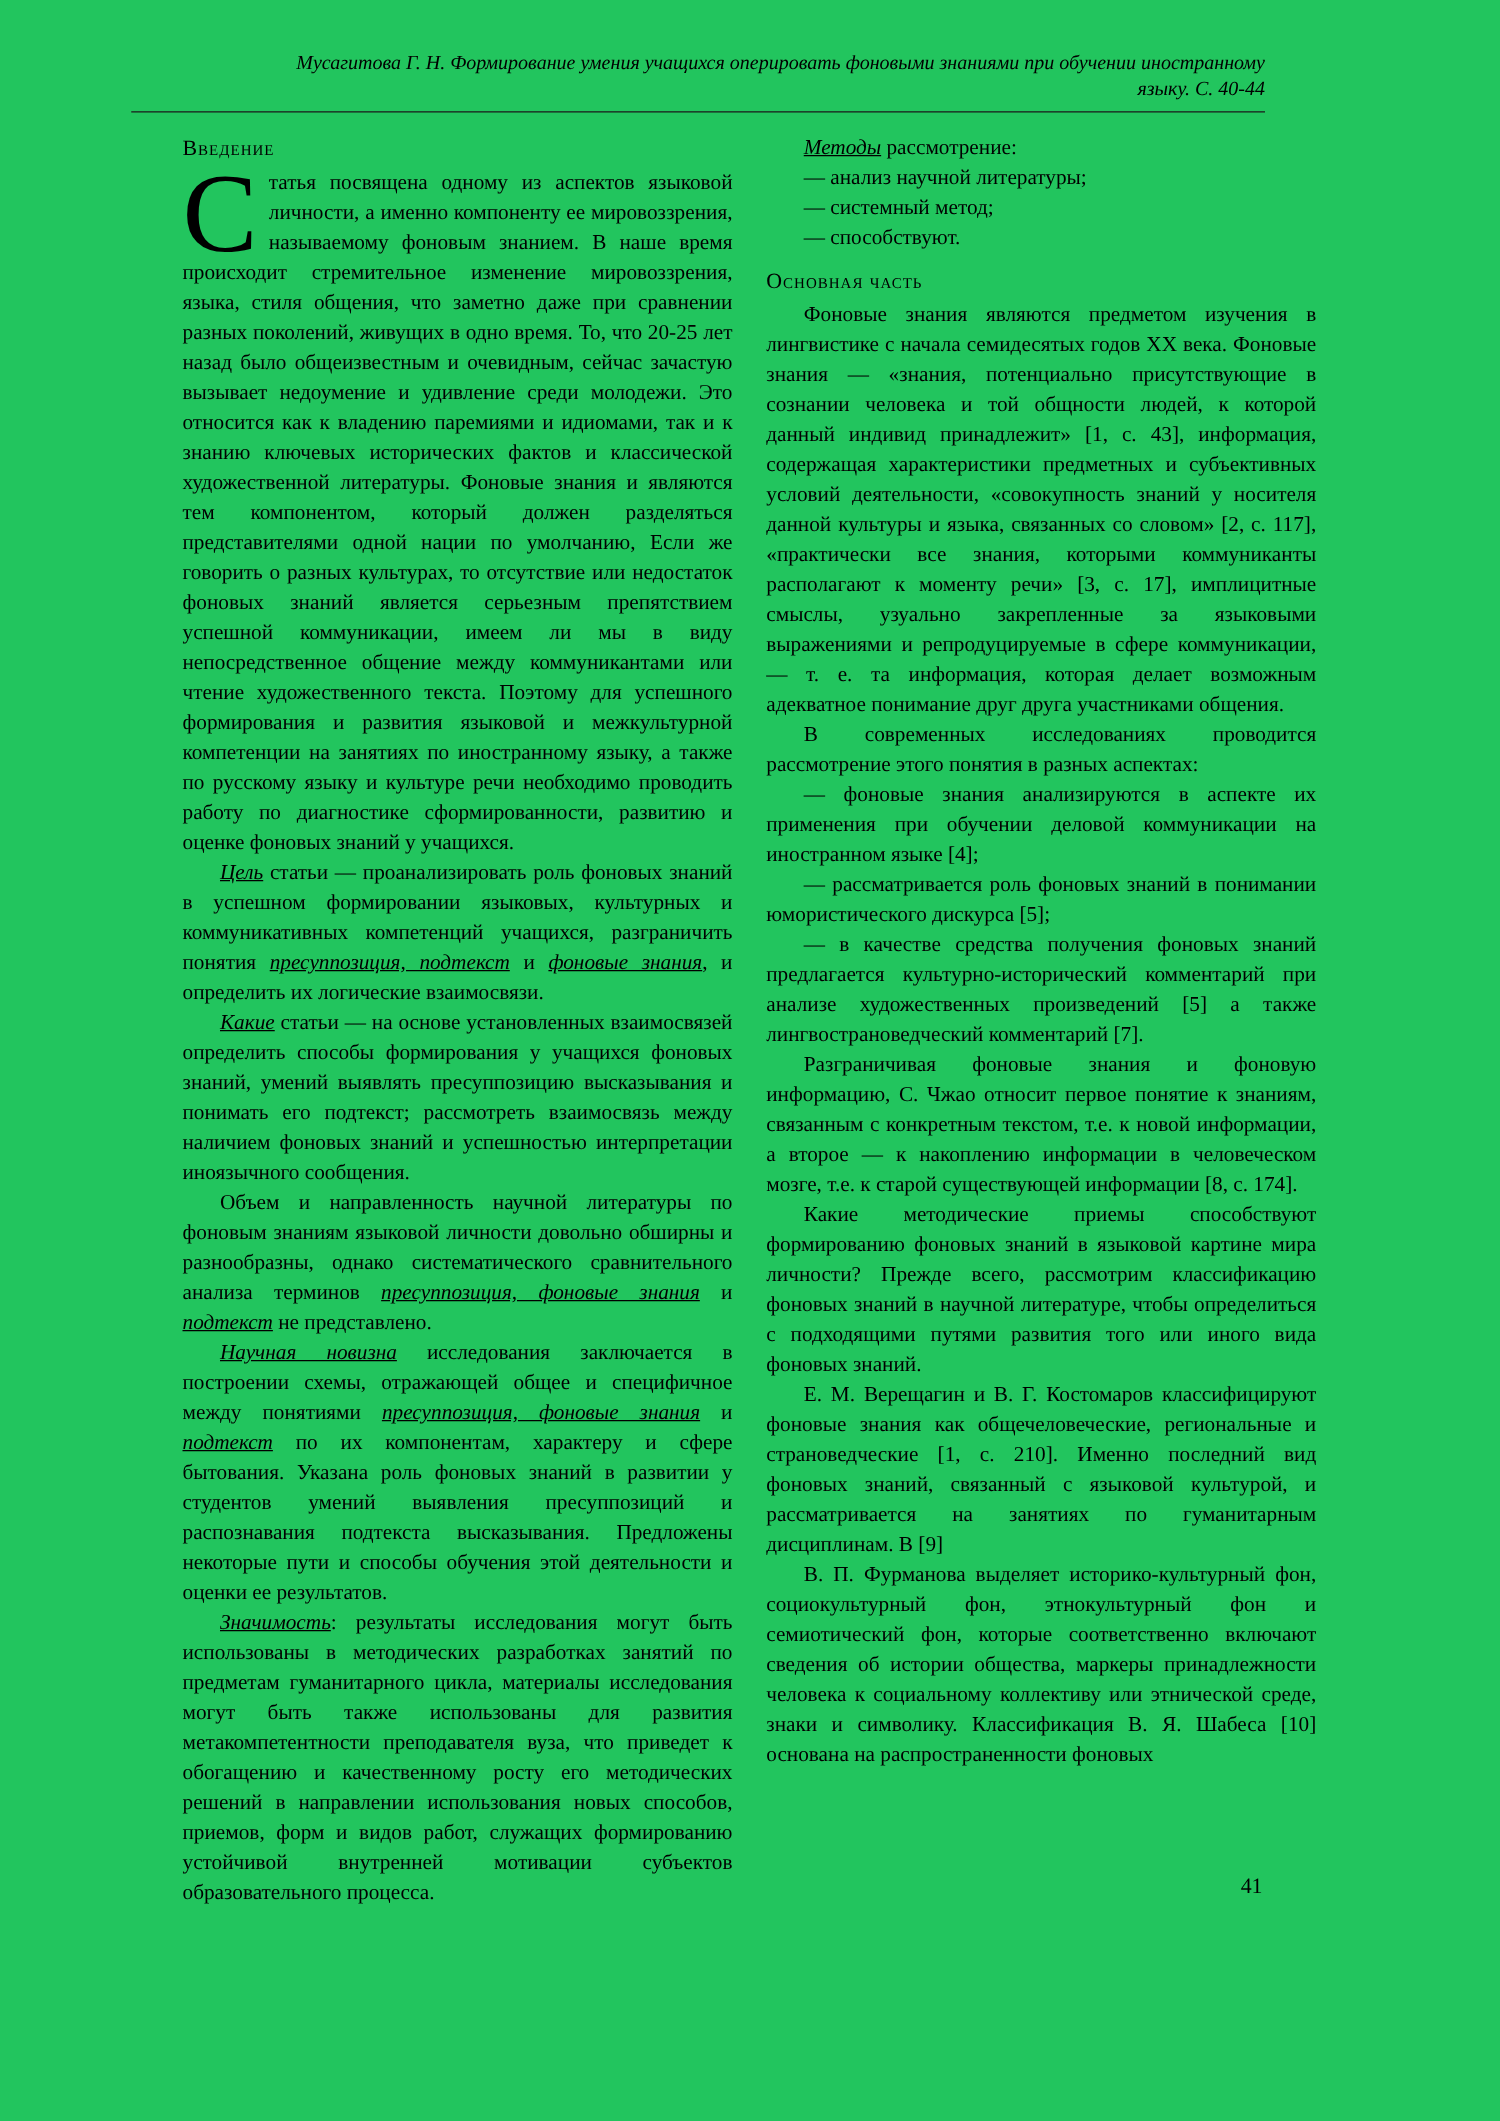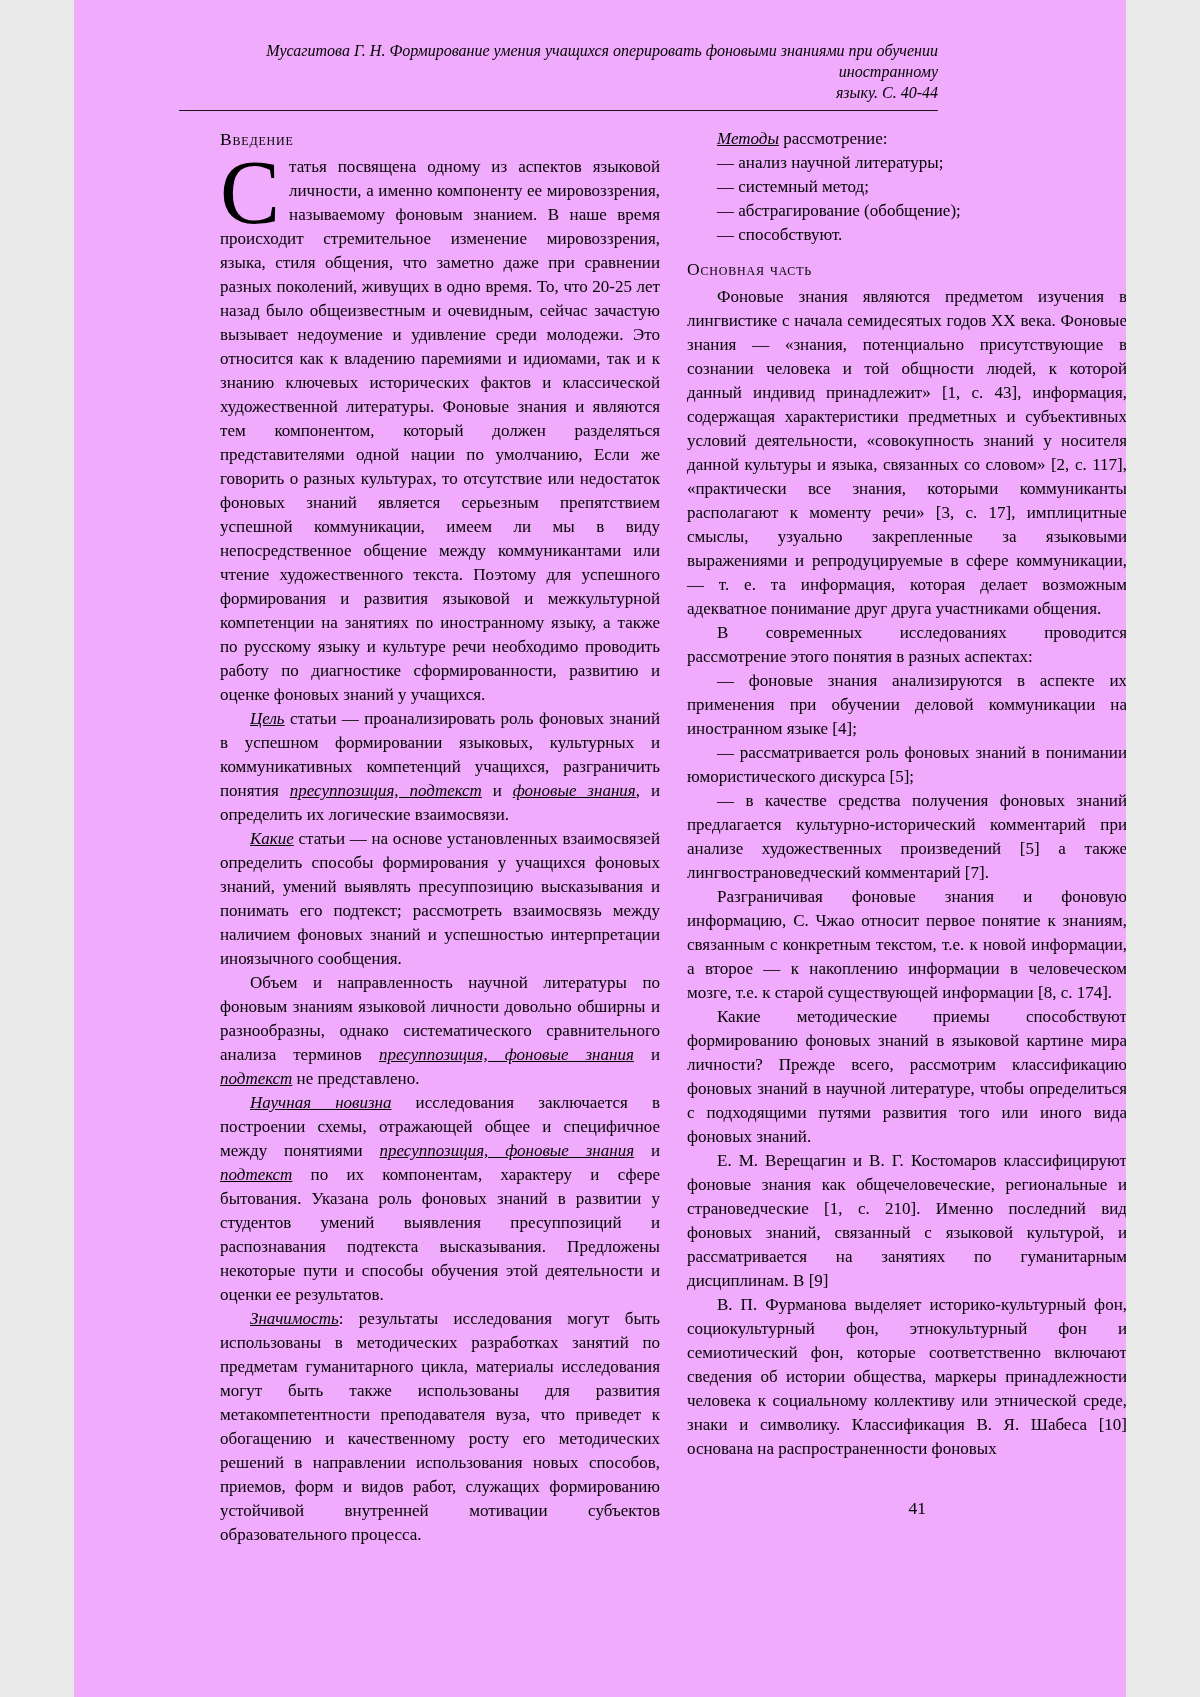--- a/index.html
+++ b/index.html
@@ -3,24 +3,24 @@
 <meta charset="utf-8">
 <style>
   * { margin: 0; padding: 0; box-sizing: border-box; }
   html, body { background: #e9e9e9; }
   body {
     font-family: "Liberation Serif", "DejaVu Serif", serif;
     color: #000;
   }
   .page {
     position: relative;
-    width: 1052px;
+    width: 1200px;
     height: 1697px;
     margin: 0 auto;
-    background: #f0abfc;
+    background: #22c55e;
     padding: 40px 188px 0 105px;
     overflow: hidden;
   }
   .running-head {
     font-style: italic;
     font-size: 16px;
     line-height: 21px;
     text-align: right;
   }
   .rule {
@@ -62,21 +62,21 @@
   .dropcap {
     float: left;
     font-size: 90px;
     line-height: 0.78;
     height: 70px;
     padding: 3px 9px 0 0;
   }
   .page-number {
     position: absolute;
     top: 1498px;
-    right: 200px;
+    right: 190px;
     font-size: 17.5px;
   }
 </style>
 </head>
 <body>
 
 <div class="page">
   <header class="running-head">
     <div>Мусагитова Г. Н. Формирование умения учащихся оперировать фоновыми знаниями при обучении иностранному</div>
     <div>языку. С. 40-44</div>
@@ -89,21 +89,20 @@
         <p class="para"><span class="it">Цель</span><span> статьи — проанализировать роль фоновых знаний в успешном формировании языковых, культурных и коммуникативных компетенций учащихся, разграничить понятия </span><span class="it">пресуппозиция, подтекст</span><span> и </span><span class="it">фоновые знания</span><span>, и определить их логические взаимосвязи.</span></p>
         <p class="para"><span class="it">Какие</span><span> статьи — на основе установленных взаимосвязей определить способы формирования у учащихся фоновых знаний, умений выявлять пресуппозицию высказывания и понимать его подтекст; рассмотреть взаимосвязь между наличием фоновых знаний и успешностью интерпретации иноязычного сообщения.</span></p>
         <p class="para"><span>Объем и направленность научной литературы по фоновым знаниям языковой личности довольно обширны и разнообразны, однако систематического сравнительного анализа терминов </span><span class="it">пресуппозиция, фоновые знания</span><span> и </span><span class="it">подтекст</span><span> не представлено.</span></p>
         <p class="para"><span class="it">Научная новизна</span><span> исследования заключается в построении схемы, отражающей общее и специфичное между понятиями </span><span class="it">пресуппозиция, фоновые знания</span><span> и </span><span class="it">подтекст</span><span> по их компонентам, характеру и сфере бытования. Указана роль фоновых знаний в развитии у студентов умений выявления пресуппозиций и распознавания подтекста высказывания. Предложены некоторые пути и способы обучения этой деятельности и оценки ее результатов.</span></p>
         <p class="para"><span class="it">Значимость</span><span>: результаты исследования могут быть использованы в методических разработках занятий по предметам гуманитарного цикла, материалы исследования могут быть также использованы для развития метакомпетентности преподавателя вуза, что приведет к обогащению и качественному росту его методических решений в направлении использования новых способов, приемов, форм и видов работ, служащих формированию устойчивой внутренней мотивации субъектов образовательного процесса.</span></p>
       </section>
     <section class="col" id="right-col">
         <p class="para"><span class="it">Методы</span><span> рассмотрение:</span></p>
         <p class="para"><span>— анализ научной литературы;</span></p>
         <p class="para"><span>— системный метод;</span></p>
-        <p class="para"><span>— абстрагирование (обобщение);</span></p>
         <p class="para"><span>— способствуют.</span></p>
         <h2 class="section-heading">Основная часть</h2>
         <p class="para"><span>Фоновые знания являются предметом изучения в лингвистике с начала семидесятых годов XX века. Фоновые знания — «знания, потенциально присутствующие в сознании человека и той общности людей, к которой данный индивид принадлежит» [1, с. 43], информация, содержащая характеристики предметных и субъективных условий деятельности, «совокупность знаний у носителя данной культуры и языка, связанных со словом» [2, с. 117], «практически все знания, которыми коммуниканты располагают к моменту речи» [3, с. 17], имплицитные смыслы, узуально закрепленные за языковыми выражениями и репродуцируемые в сфере коммуникации, — т. е. та информация, которая делает возможным адекватное понимание друг друга участниками общения.</span></p>
         <p class="para"><span>В современных исследованиях проводится рассмотрение этого понятия в разных аспектах:</span></p>
         <p class="para"><span>— фоновые знания анализируются в аспекте их применения при обучении деловой коммуникации на иностранном языке [4];</span></p>
         <p class="para"><span>— рассматривается роль фоновых знаний в понимании юмористического дискурса [5];</span></p>
         <p class="para"><span>— в качестве средства получения фоновых знаний предлагается культурно-исторический комментарий при анализе художественных произведений [5] а также лингвострановедческий комментарий [7].</span></p>
         <p class="para"><span>Разграничивая фоновые знания и фоновую информацию, С. Чжао относит первое понятие к знаниям, связанным с конкретным текстом, т.е. к новой информации, а второе — к накоплению информации в человеческом мозге, т.е. к старой существующей информации [8, с. 174].</span></p>
         <p class="para"><span>Какие методические приемы способствуют формированию фоновых знаний в языковой картине мира личности? Прежде всего, рассмотрим классификацию фоновых знаний в научной литературе, чтобы определиться с подходящими путями развития того или иного вида фоновых знаний.</span></p>
         <p class="para"><span>Е. М. Верещагин и В. Г. Костомаров классифицируют фоновые знания как общечеловеческие, региональные и страноведческие [1, с. 210]. Именно последний вид фоновых знаний, связанный с языковой культурой, и рассматривается на занятиях по гуманитарным дисциплинам. В [9]</span></p>

